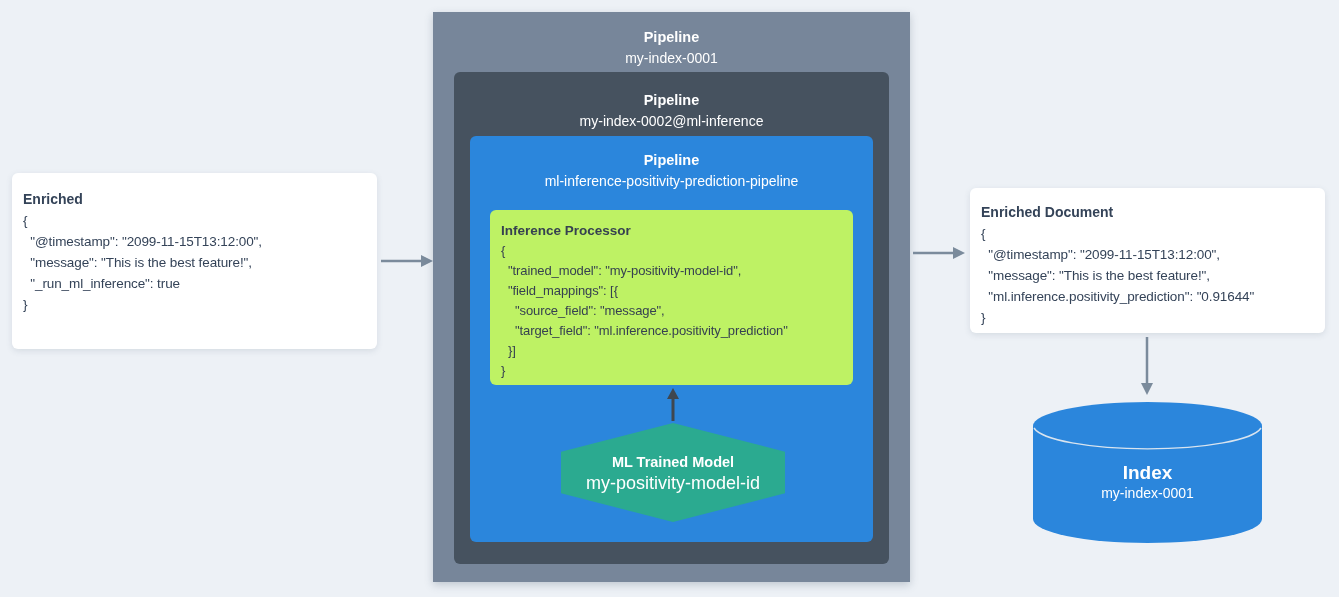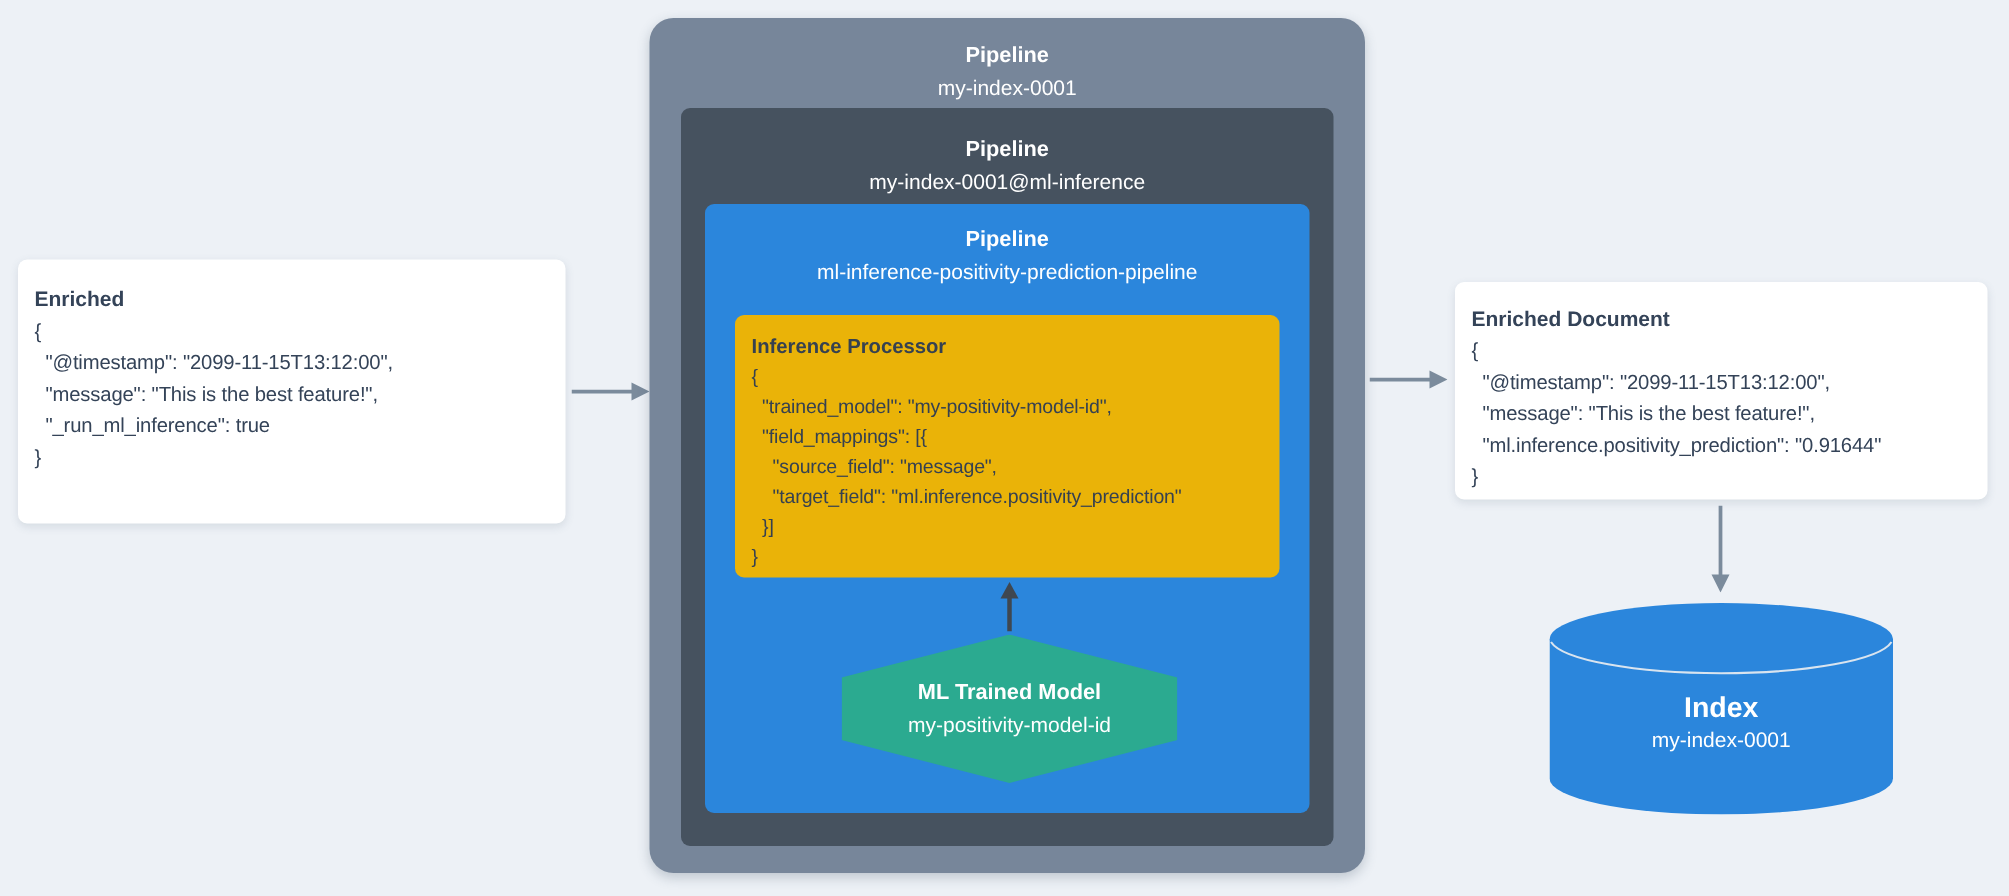--- a/index.html
+++ b/index.html
@@ -34,61 +34,61 @@
     white-space: pre;
     letter-spacing: -0.1px;
   }
   #doc-card  { left: 12px;  top: 173px; width: 365px; height: 176px; }
   #enriched-card { left: 970px; top: 188px; width: 355px; height: 145px; padding-top: 14px; }
 
   
   .pipe-box { position: absolute; box-sizing: border-box; }
   #outer-pipeline {
     left: 433px; top: 12px; width: 477px; height: 570px;
-    background: #77869a; border-radius: 16px;
+    background: #77869a; border-radius: 0;
     box-shadow: 0 3px 8px rgba(60, 80, 100, 0.25);
   }
   #inner-pipeline {
     left: 21px; top: 60px; width: 435px; height: 492px;
     background: #46525f; border-radius: 6px;
   }
   #ml-pipeline {
     left: 16px; top: 64px; width: 403px; height: 406px;
     background: #2b86dc; border-radius: 6px;
   }
   .pipe-header { text-align: center; color: #ffffff; padding-top: 14px; }
   #inner-pipeline .pipe-header { padding-top: 17px; }
   #ml-pipeline .pipe-header { padding-top: 13px; }
   .pipe-header .pipe-title { font-weight: bold; font-size: 14.5px; line-height: 22px; }
   .pipe-header .pipe-name  { font-size: 14px; line-height: 21px; }
 
   
   #inference-processor {
     position: absolute;
     left: 20px; top: 74px; width: 363px; height: 175px;
-    background: #eab308; border-radius: 6px;
+    background: #bef264; border-radius: 6px;
     padding: 11px 11px; box-sizing: border-box;
     color: #364150;
   }
   #inference-processor .proc-title {
     font-weight: bold; font-size: 13.5px; line-height: 20px; white-space: pre;
   }
   #inference-processor .code-line { font-size: 13px; line-height: 20px; }
 
   
   #ml-model {
     position: absolute;
     left: 561px; top: 423px; width: 224px; height: 99px;
     background: #2baa90;
     clip-path: polygon(50% 0%, 100% 29%, 100% 71%, 50% 100%, 0% 71%, 0% 29%);
     display: flex; flex-direction: column; justify-content: center;
     text-align: center; color: #ffffff;
   }
   #ml-model .model-title { font-weight: bold; font-size: 14.5px; line-height: 21px; }
-  #ml-model .model-name  { font-size: 14px; line-height: 21px; }
+  #ml-model .model-name  { font-size: 18px; line-height: 21px; }
 
   
   .arrow { position: absolute; }
   #arrow-doc-to-pipeline   { left: 381px;  top: 253px; }
   #arrow-pipeline-to-doc   { left: 913px;  top: 245px; }
   #arrow-doc-to-index      { left: 1139px; top: 337px; }
   #arrow-model-to-processor{ left: 665px;  top: 388px; }
 
   
   #index-cylinder { position: absolute; left: 1033px; top: 402px; width: 229px; height: 141px; }
@@ -120,21 +120,21 @@
 
   <div class="pipe-box" id="outer-pipeline">
     <div class="pipe-header">
       <div class="pipe-title">Pipeline</div>
       <div class="pipe-name">my-index-0001</div>
     </div>
 
     <div class="pipe-box" id="inner-pipeline">
       <div class="pipe-header">
         <div class="pipe-title">Pipeline</div>
-        <div class="pipe-name">my-index-0001@ml-inference</div>
+        <div class="pipe-name">my-index-0002@ml-inference</div>
       </div>
 
       <div class="pipe-box" id="ml-pipeline">
         <div class="pipe-header">
           <div class="pipe-title">Pipeline</div>
           <div class="pipe-name">ml-inference-positivity-prediction-pipeline</div>
         </div>
 
         <div id="inference-processor">
           <div class="proc-title">Inference Processor</div>

